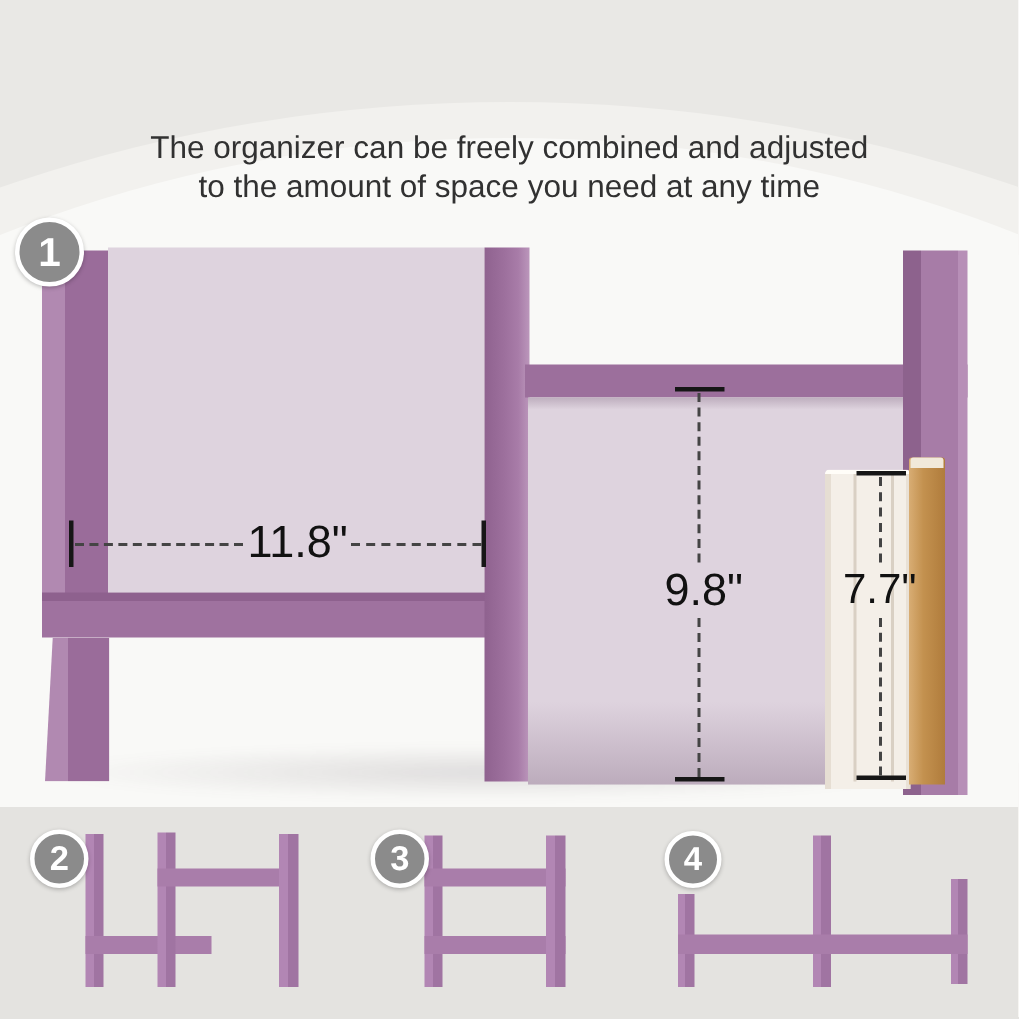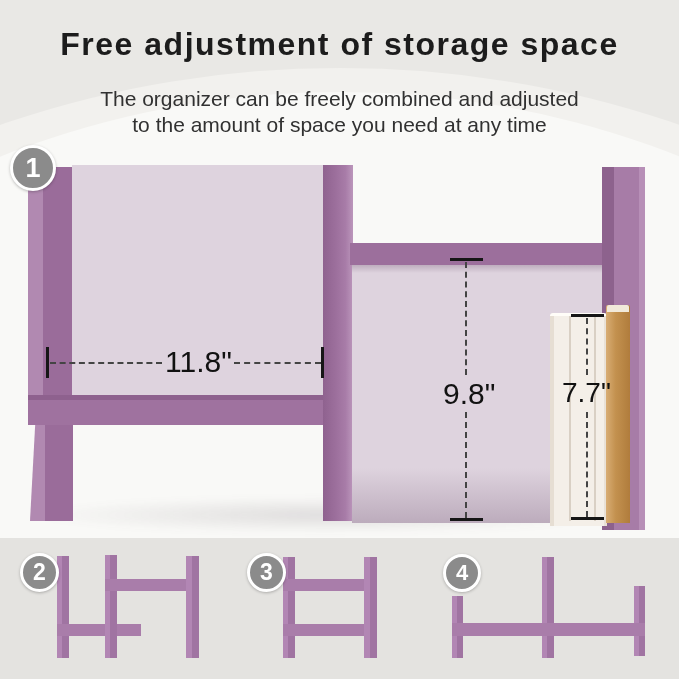--- a/index.html
+++ b/index.html
@@ -105,21 +105,20 @@
   #c4-shelf{left:452px;top:623px;width:193px;height:13px;}
 </style>
 </head>
 <body>
 
 <div id="stage">
 
   <div class="curve" id="curve-upper"></div>
   <div class="curve" id="curve-lower"></div>
 
-  <div id="page-title">Free adjustment of storage space</div>
   <div class="subtitle" id="subtitle-2">to the amount of space you need at any time</div>
   <div class="subtitle" id="subtitle-1">The organizer can be freely combined and adjusted</div>
 
   <div class="abs" id="floor-shadow"></div>
   <div class="abs" id="left-back-panel"></div>
   <div class="abs" id="left-side-panel"></div>
   <div class="abs" id="bottom-shelf"></div>
   <div class="abs" id="left-leg"></div>
   <div class="abs" id="middle-divider"></div>
   <div class="abs" id="top-shelf"></div>

